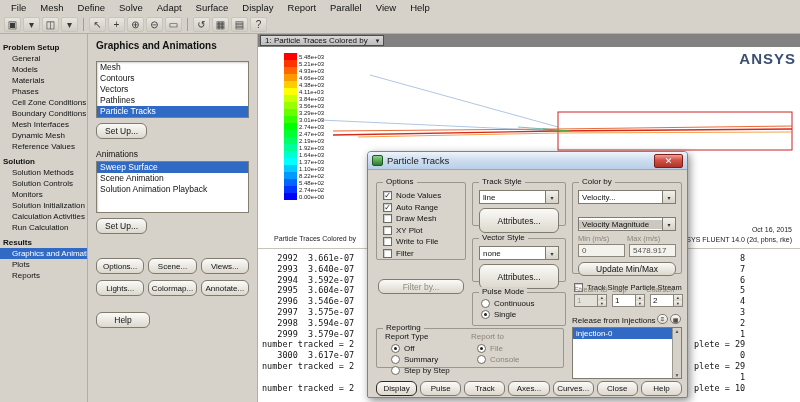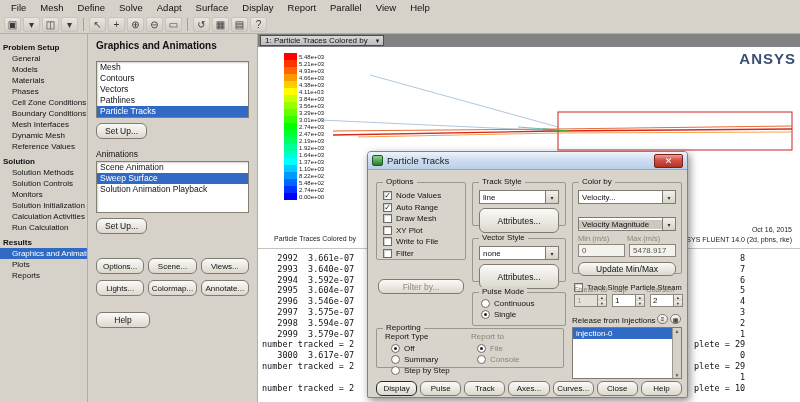--- a/index.html
+++ b/index.html
@@ -185,22 +185,22 @@
       <div class="listbox" id="graphics-list" style="height:57px">
           <div class="lb-item">Mesh</div>
           <div class="lb-item">Contours</div>
           <div class="lb-item">Vectors</div>
           <div class="lb-item">Pathlines</div>
           <div class="lb-item sel">Particle Tracks</div>
         </div>
       <button class="btn setup">Set Up...</button>
       <div class="panel-label anim-label">Animations</div>
       <div class="listbox" id="animations-list" style="height:52px">
+          <div class="lb-item sel">Sweep Surface</div>
           <div class="lb-item">Scene Animation</div>
-          <div class="lb-item sel">Sweep Surface</div>
           <div class="lb-item">Solution Animation Playback</div>
         </div>
       <button class="btn setup">Set Up...</button>
       <div class="btn-row first" id="panel-row1">
           <button class="btn">Options...</button>
           <button class="btn">Scene...</button>
           <button class="btn">Views...</button>
         </div>
       <div class="btn-row" id="panel-row2">
           <button class="btn">Lights...</button>

